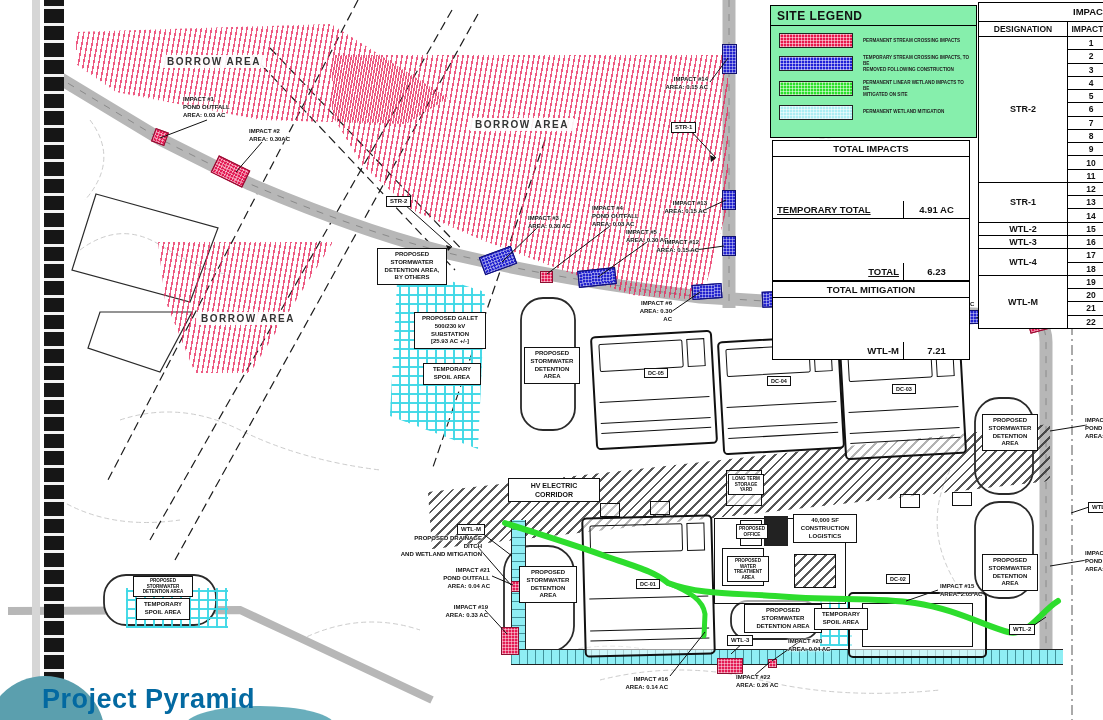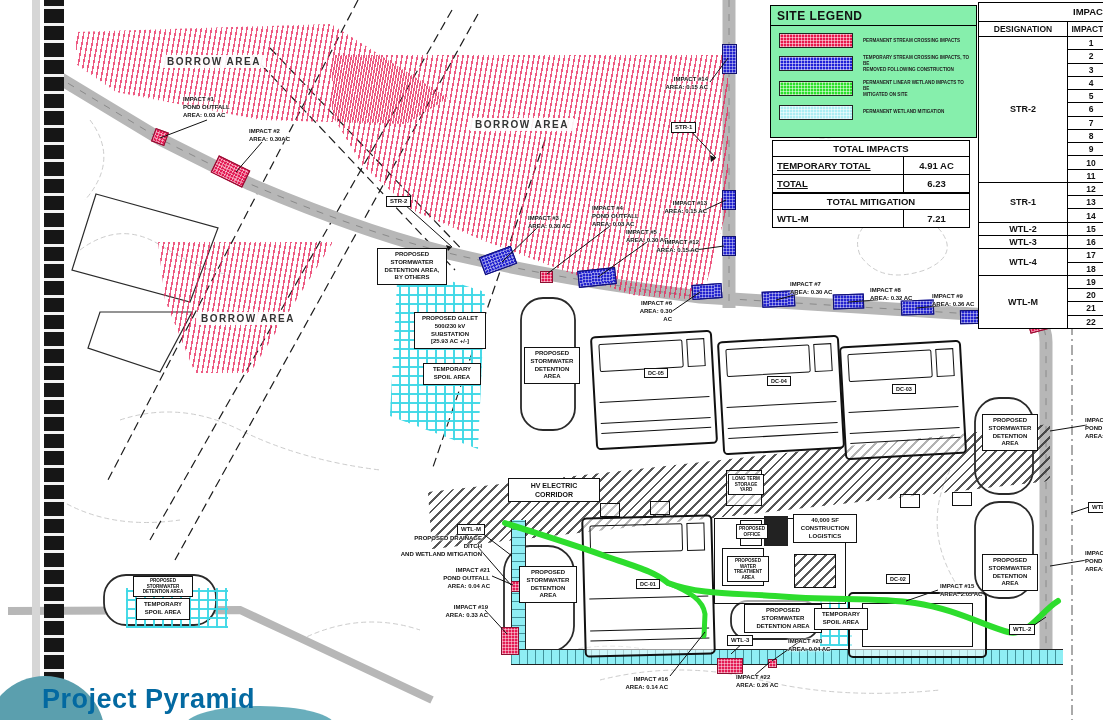--- a/index.html
+++ b/index.html
@@ -48,24 +48,24 @@
   #legend{position:absolute;left:770px;top:5px;width:205px;height:131px;border:1.5px solid #000;background:#86efac;z-index:80;}
   #legend .lg-title{font-size:12px;font-weight:bold;padding:3px 6px 2px 6px;border-bottom:1.5px solid #000;letter-spacing:.5px;}
   .lg-row{display:flex;align-items:center;margin:7px 6px 0 8px;}
   .lg-sw{width:72px;height:13px;border:1px solid #222;flex:0 0 auto;
      background-image:repeating-linear-gradient(0deg,rgba(255,255,255,.5) 0 1px,transparent 1px 3px),
                       repeating-linear-gradient(90deg,rgba(255,255,255,.5) 0 1px,transparent 1px 3px);}
   .lg-lb{font-size:4.6px;line-height:1.3;margin-left:10px;color:#222;font-weight:bold;white-space:pre-line;}
   
   #totals{position:absolute;left:772px;top:140px;width:196px;border:1.5px solid #000;background:#fff;z-index:80;font-weight:bold;}
   #totals .t-title{font-size:9.5px;text-align:center;border-bottom:1.5px solid #000;padding:2px 0;}
-  #totals .t-row{display:flex;border-bottom:1.5px solid #000;}
+  #totals .t-row{display:flex;border-bottom:1.5px solid #000;margin-top:44px;}
   #totals .t-row:last-child{border-bottom:none;}
   #totals .t-lb{width:122px;font-size:9.5px;padding:3px 4px;text-decoration:underline;border-right:1.5px solid #000;}
-  #totals .t-lb.ctr{text-align:left;}
+  #totals .t-lb.ctr{text-align:right;}
   #totals .t-val{flex:1;font-size:9.5px;padding:3px 0;text-align:center;}
   
   #itable{position:absolute;left:978px;top:2px;width:240px;border:1.5px solid #000;background:#fff;z-index:80;}
   #itable .i-head{height:18px;border-bottom:1.5px solid #000;font-size:9.5px;font-weight:bold;line-height:18px;}
   #itable .i-head span{margin-left:94px;}
   #itable .i-cols{display:flex;border-bottom:1.5px solid #000;font-size:8.5px;font-weight:bold;}
   #itable .i-c1{width:88px;text-align:center;padding:2px 0;border-right:1.5px solid #000;}
   #itable .i-c2{width:46px;text-align:center;padding:2px 0;border-right:1px solid #000;}
   .itr{display:flex;border-bottom:1.5px solid #000;}
   .itr:last-child{border-bottom:none;}

